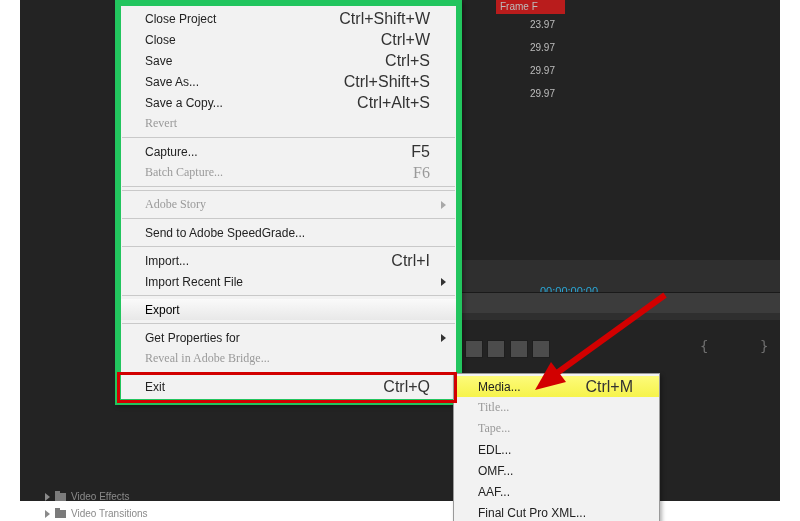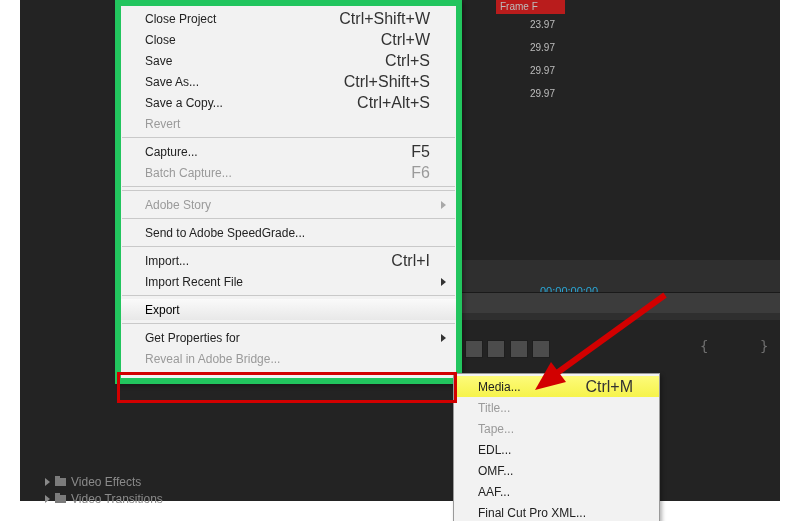--- a/index.html
+++ b/index.html
@@ -5,32 +5,32 @@
   html,body{margin:0;padding:0;width:800px;height:521px;background:#fff;font-family:"Segoe UI",Tahoma,sans-serif;font-size:12px;overflow:hidden;}
   .stage{position:relative;width:800px;height:521px;background:#fff;}
   
   .app-bg{position:absolute;left:20px;top:0;right:20px;bottom:20px;background:#232323;}
   .panel-dark{position:absolute;background:#2f2f2f;}
   .col-head{position:absolute;top:0;left:495px;width:65px;height:14px;background:#b91c1c;border-left:1px solid #222;color:#bdbdbd;font-size:10px;line-height:14px;padding-left:4px;}
   .num{position:absolute;left:505px;width:50px;color:#bdbdbd;font-size:10px;text-align:right;}
   .timecode{position:absolute;left:540px;top:273px;color:#2aa8d8;font-size:11px;margin-top:12px;}
   .divider-dark{position:absolute;left:455px;right:20px;height:1px;background:#1a1a1a;}
   .tool-icon{position:absolute;width:16px;height:16px;background:#4c4c4c;border:1px solid #1e1e1e;}
-  .tree-item{position:absolute;left:45px;color:#8a8a8a;font-size:12px;display:flex;align-items:center;gap:5px;}
+  .tree-item{position:absolute;left:45px;color:#8a8a8a;font-size:10px;display:flex;align-items:center;gap:5px;margin-top:16px;}
   .tree-item .arrow{width:0;height:0;border-top:4px solid transparent;border-bottom:4px solid transparent;border-left:5px solid #8a8a8a;}
   .tree-item .folder{width:11px;height:8px;background:#7b7b7b;display:inline-block;position:relative;}
   .tree-item .folder::before{content:"";position:absolute;top:-2px;left:0;width:5px;height:2px;background:#7b7b7b;}
   .brace{position:absolute;color:#6f6f6f;font-size:14px;font-family:monospace;}
 
   
   .menu{position:absolute;left:115px;top:0;width:335px;background:#f2f2f2;border:6px solid #22c55e;box-shadow:2px 2px 4px rgba(0,0,0,.3);padding:2px 0;}
   .menu-item{display:flex;align-items:center;height:21px;padding:0 26px 0 24px;color:#222;cursor:default;position:relative;}
   .menu-item .lbl{flex:1;}
   .menu-item .sc{color:#333;font-size:16px;}
-  .menu-item.disabled .lbl,.menu-item.disabled .sc{color:#9a9a9a;}
+  .menu-item.disabled .lbl,.menu-item.disabled .sc{color:#9a9a9a;font-family:Liberation Serif, serif;}
   .menu-item .sub-arrow{position:absolute;right:10px;width:0;height:0;border-top:4px solid transparent;border-bottom:4px solid transparent;border-left:5px solid #333;}
   .menu-item.disabled .sub-arrow{border-left-color:#a8a8a8;}
   .menu-sep{height:1px;margin:3px 1px;background:#c9c9c9;}
 
   
   .export-row{position:relative;}
   .export-row .bar{position:absolute;inset:0;background:linear-gradient(#fafafa,#e8e8e8);}
   .export-row .content{position:relative;display:flex;align-items:center;height:21px;padding:0 26px 0 24px;}
   .red-outline{position:absolute;left:117px;top:372px;width:334px;height:25px;border:3px solid #d20000;pointer-events:none;z-index:20;}
 
@@ -142,20 +142,24 @@
 
     <div class="menu-sep"></div>
     <div class="menu-item">
         <span class="lbl">Get Properties for</span>
         <span class="sub-arrow"></span>
       </div>
     <div class="menu-item disabled">
         <span class="lbl">Reveal in Adobe Bridge...</span>
       </div>
     <div class="menu-sep"></div>
+    <div class="menu-item">
+        <span class="lbl">Exit</span>
+        <span class="sc">Ctrl+Q</span>
+      </div>
   </div>
 
   <div class="red-outline"></div>
 
   <div class="submenu">
     <div class="menu-item hl">
         <span class="lbl">Media...</span>
         <span class="sc">Ctrl+M</span>
       </div>
     <div class="menu-item disabled">

